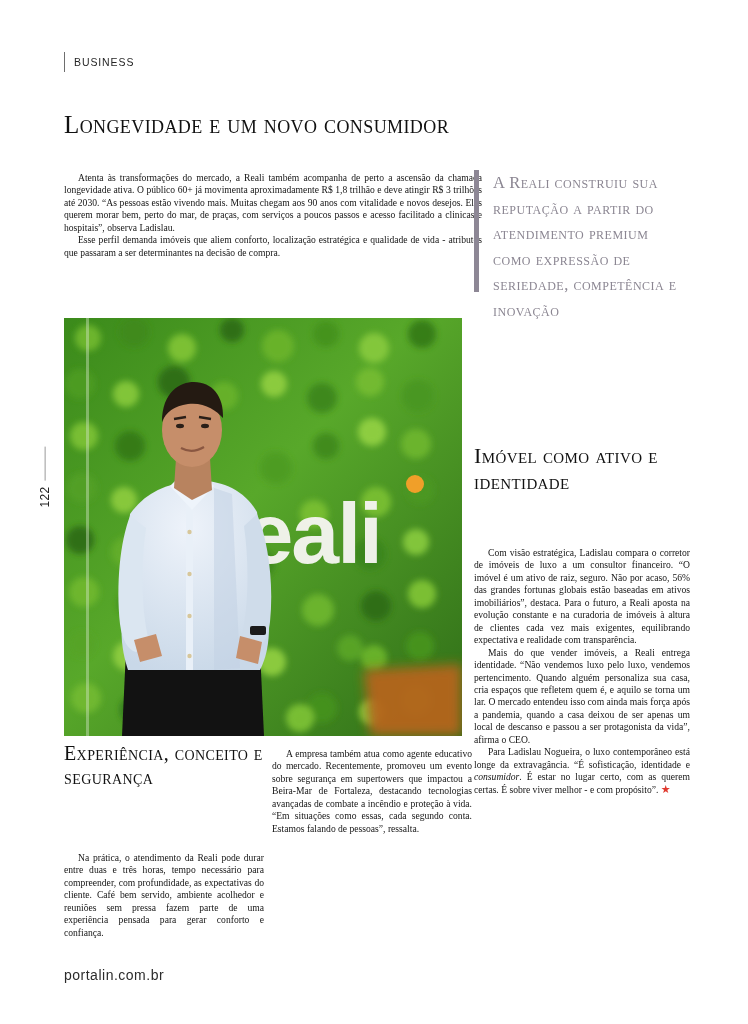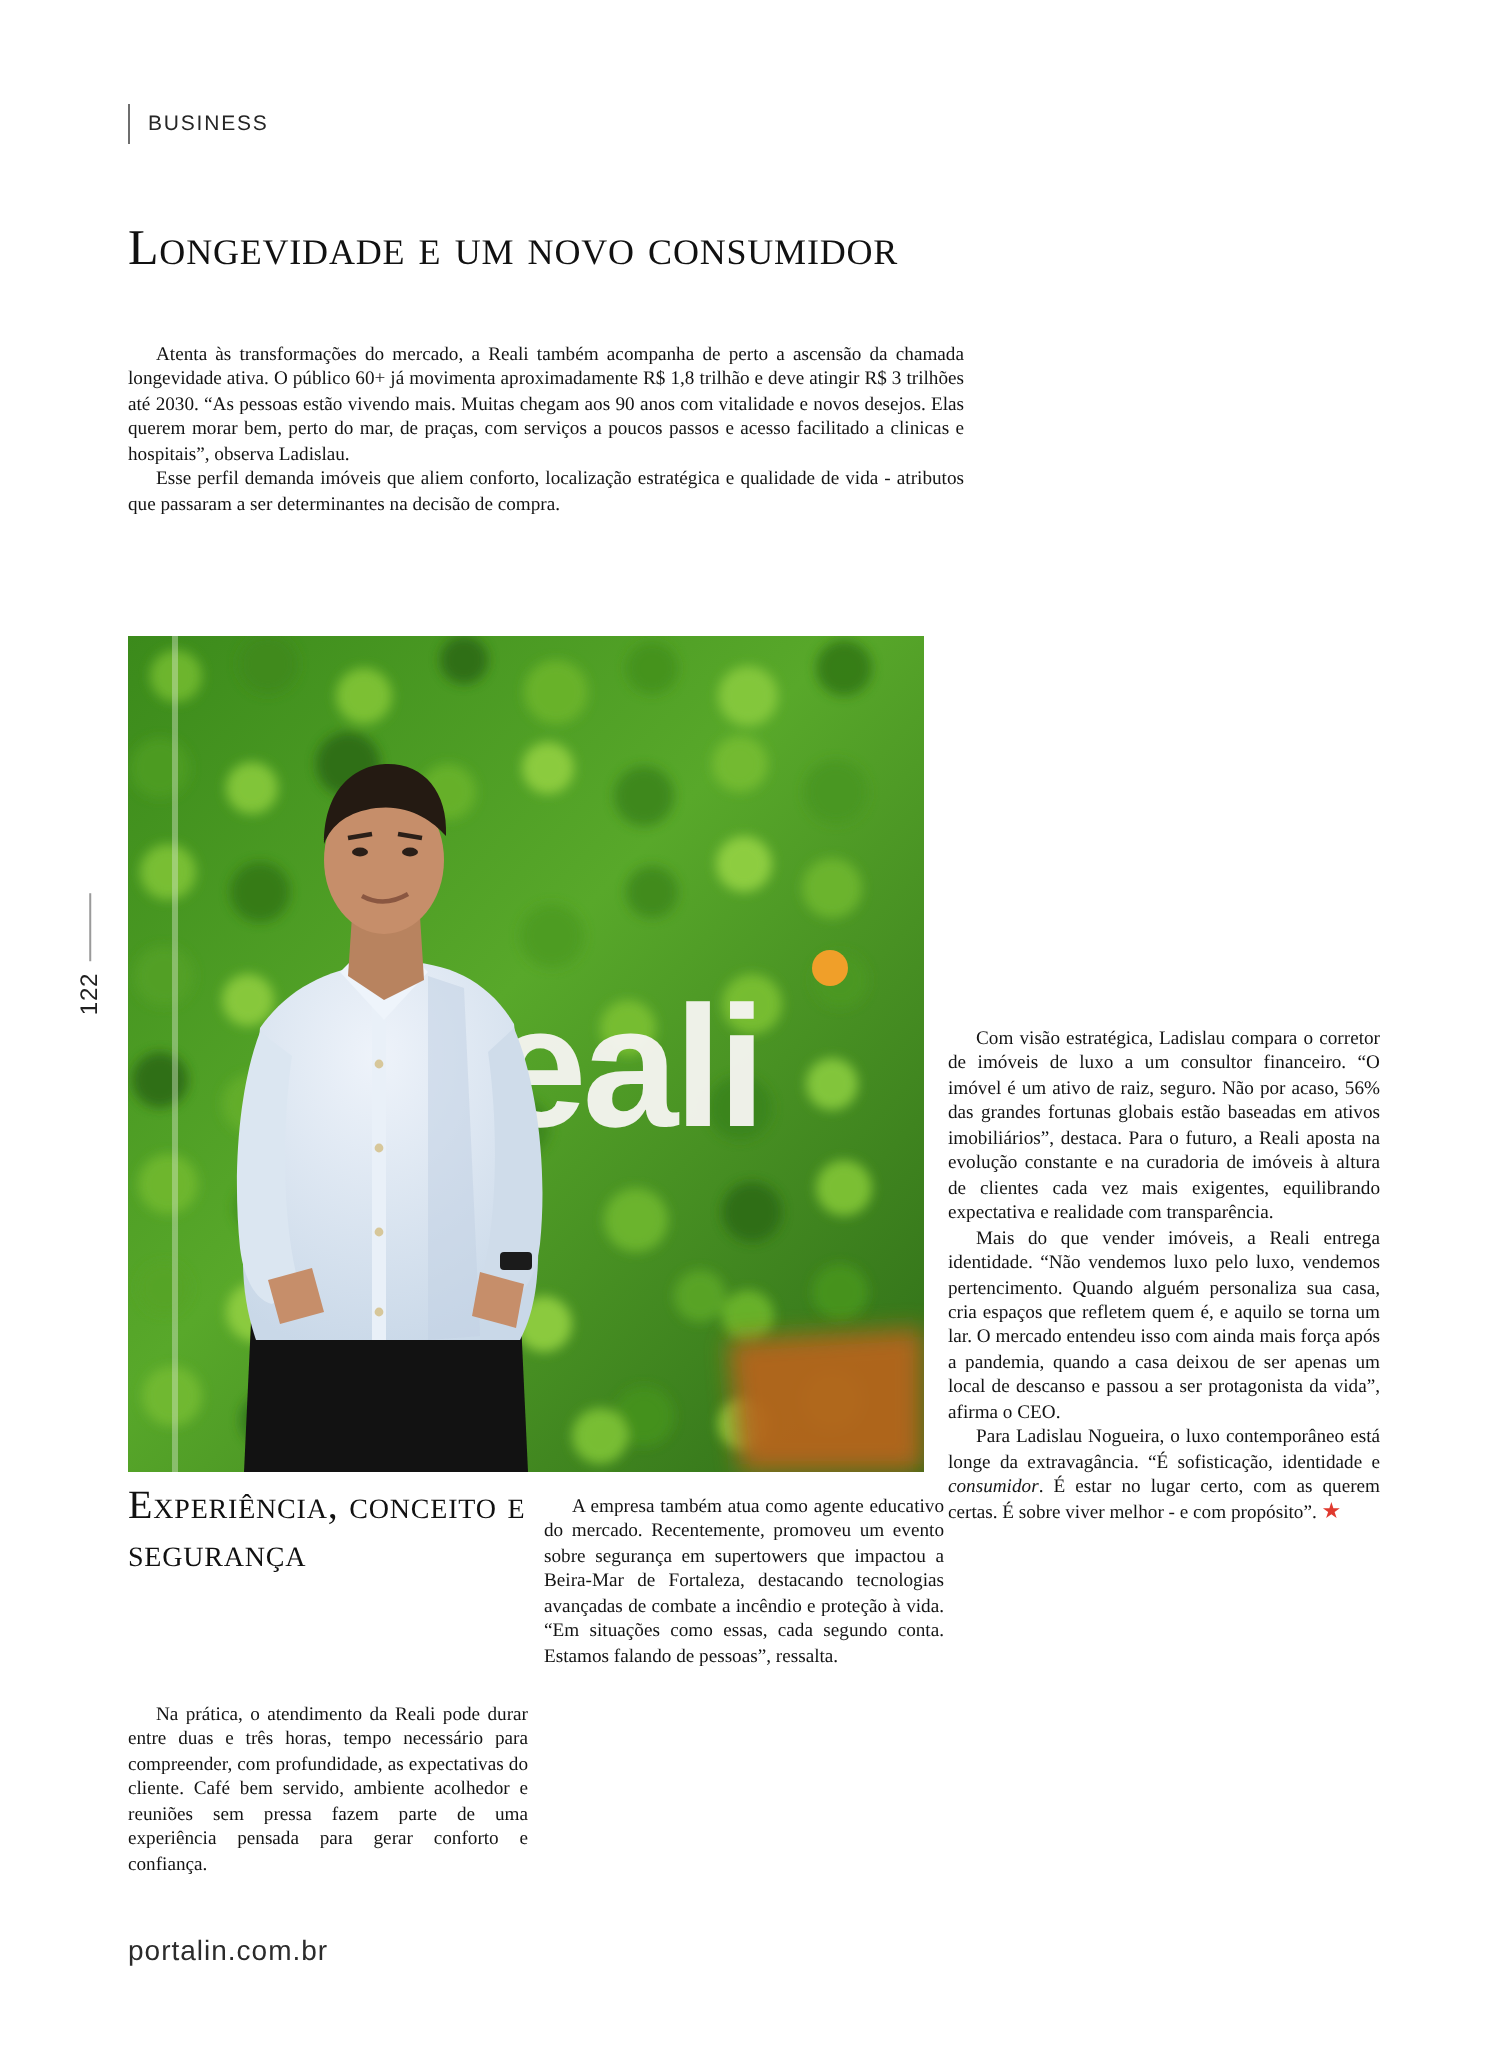--- a/index.html
+++ b/index.html
@@ -76,21 +76,21 @@
     text-align:justify;
     color:#141414;
     margin:0;
   }
   .body p{margin:0;text-indent:14px;}
   .body p.noindent{text-indent:0;}
 
   .col-lead{position:absolute;left:64px;top:172px;width:418px;}
   .col-left{position:absolute;left:64px;top:852px;width:200px;}
   .col-mid{position:absolute;left:272px;top:748px;width:200px;}
-  .col-right{position:absolute;left:474px;top:514px;width:216px;font-family:Liberation Serif, serif;}
+  .col-right{position:absolute;left:474px;top:547px;width:216px;font-family:Liberation Serif, serif;}
 
   
   .pullquote{
     position:absolute;left:474px;top:170px;width:216px;
     display:flex;gap:14px;
   }
   .pq-bar{
     flex:0 0 auto;width:5px;height:122px;background:#8d8795;
   }
   .pq-text{
@@ -127,21 +127,26 @@
     <span class="folio-rule"></span>
   </div>
 
   <h1 class="headline headline-main">Longevidade e um novo consumidor</h1>
 
   <div class="body col-lead">
     <p>Atenta às transformações do mercado, a Reali também acompanha de perto a ascensão da chamada longevidade ativa. O público 60+ já movimenta aproximadamente R$ 1,8 trilhão e deve atingir R$ 3 trilhões até 2030. “As pessoas estão vivendo mais. Muitas chegam aos 90 anos com vitalidade e novos desejos. Elas querem morar bem, perto do mar, de praças, com serviços a poucos passos e acesso facilitado a clinicas e hospitais”, observa Ladislau.</p>
     <p>Esse perfil demanda imóveis que aliem conforto, localização estratégica e qualidade de vida - atributos que passaram a ser determinantes na decisão de compra.</p>
   </div>
 
-
+  <div class="pullquote">
+    <span class="pq-bar"></span>
+    <div class="pq-text">A Reali construiu sua reputação a partir do atendimento premium como expressão de seriedade, competência e inovação</div>
+  </div>
+
+  <h2 class="headline headline-sec">Imóvel como ativo e identidade</h2>
 
   <div class="body col-right">
     <p>Com visão estratégica, Ladislau compara o corretor de imóveis de luxo a um consultor financeiro. “O imóvel é um ativo de raiz, seguro. Não por acaso, 56% das grandes fortunas globais estão baseadas em ativos imobiliários”, destaca. Para o futuro, a Reali aposta na evolução constante e na curadoria de imóveis à altura de clientes cada vez mais exigentes, equilibrando expectativa e realidade com transparência.</p>
     <p>Mais do que vender imóveis, a Reali entrega identidade. “Não vendemos luxo pelo luxo, vendemos pertencimento. Quando alguém personaliza sua casa, cria espaços que refletem quem é, e aquilo se torna um lar. O mercado entendeu isso com ainda mais força após a pandemia, quando a casa deixou de ser apenas um local de descanso e passou a ser protagonista da vida”, afirma o CEO.</p>
     <p><span>Para Ladislau Nogueira, o luxo contemporâneo está longe da extravagância. “É sofisticação, identidade e </span><span class="it">consumidor</span><span>. É estar no lugar certo, com as querem certas. É sobre viver melhor - e com propósito”. </span><span class="endmark">★</span></p>
   </div>
 
   <div class="photo">
     <svg viewBox="0 0 398 418" preserveAspectRatio="xMidYMid slice">
       <defs>

